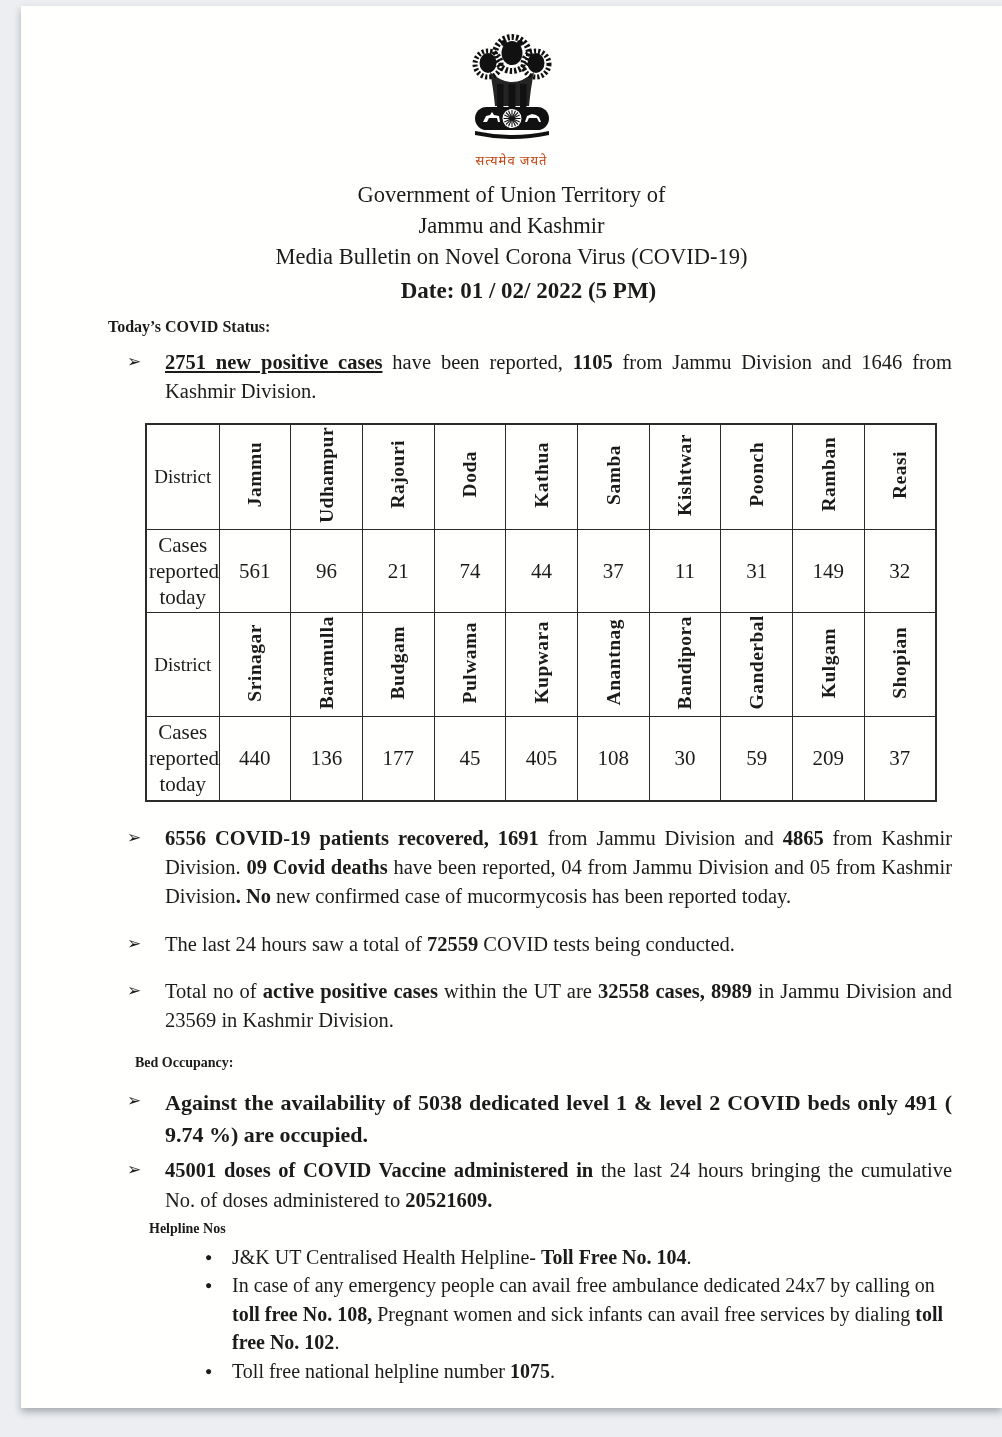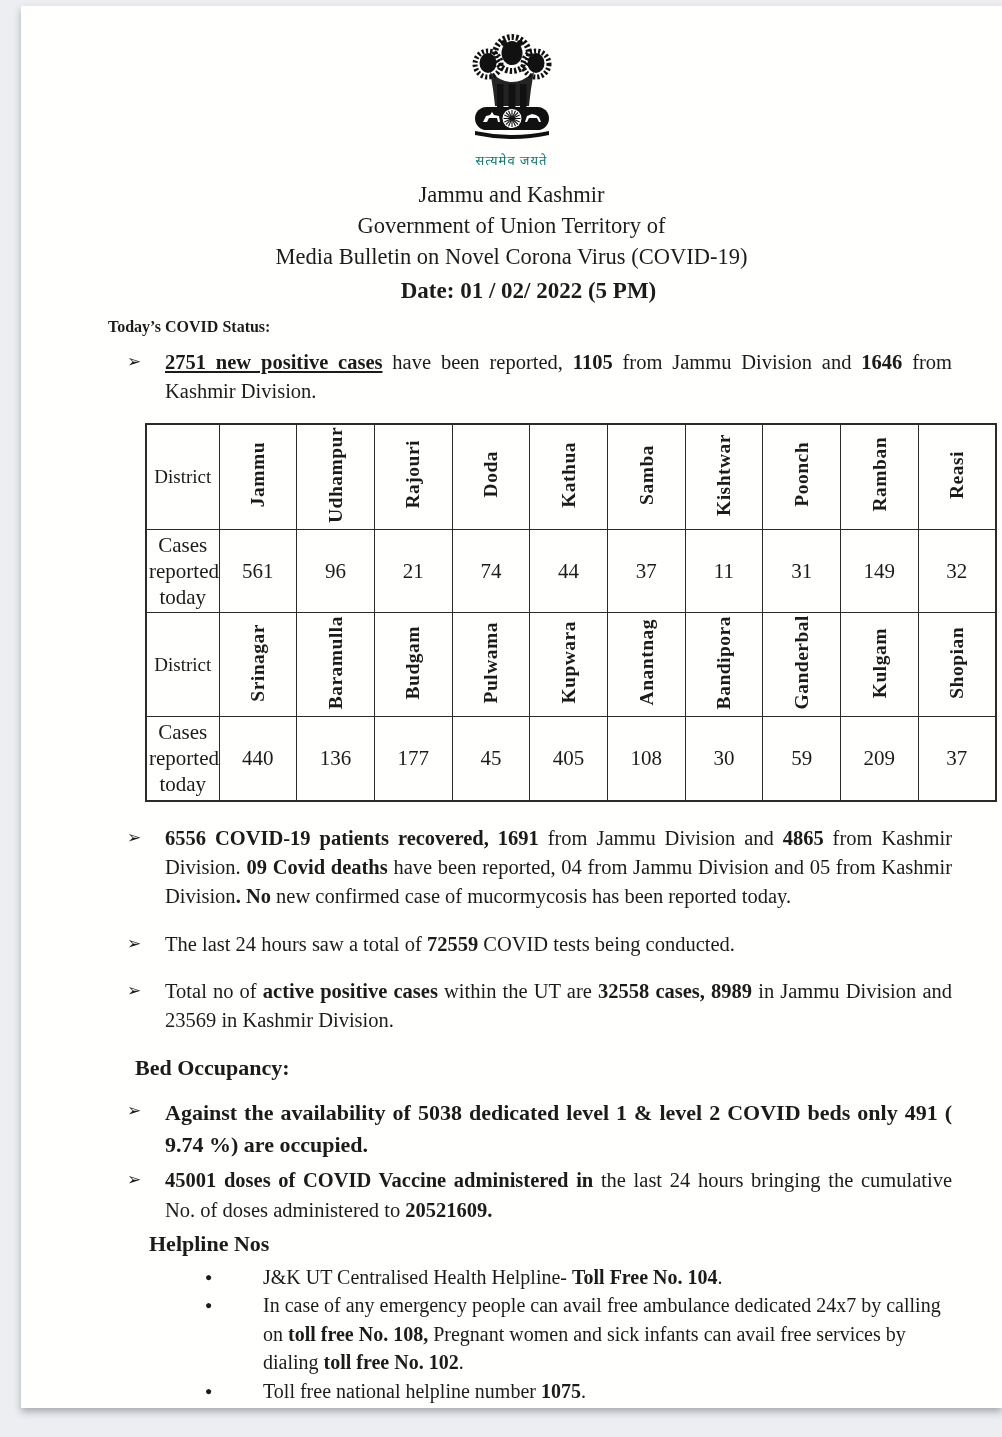--- a/index.html
+++ b/index.html
@@ -5,38 +5,38 @@
   * { margin:0; padding:0; box-sizing:border-box; }
   html,body { width:1002px; height:1437px; overflow:hidden; }
   body { background:#eceef1; font-family:"Liberation Serif","DejaVu Serif",serif; color:#1b1b1b; }
   .page {
     position:absolute; left:21px; top:6px; width:981px; height:1402px;
     background:#fffffe; box-shadow:0 4px 7px rgba(60,65,75,.38);
     padding-top:28px;
   }
   
   .emblem-wrap { text-align:center; }
-  .motto { font-size:13px; letter-spacing:1px; margin-top:1px; color:#0f766e; }
+  .motto { font-size:13px; letter-spacing:1px; margin-top:1px; color:#c2410c; }
   .title-block { text-align:center; margin-top:10px; font-size:22.5px; line-height:31px; }
   .title-date { font-weight:bold; margin-top:3px; font-size:23px;padding-left:34px; }
   
   .content { padding:0 50px 0 87px; }
   .h-status { font-weight:bold; font-size:16px; margin-top:12px; }
-  .h-sec { font-weight:bold; font-size:22px; }
+  .h-sec { font-weight:bold; font-size:14px; }
   .arrow-item { display:flex; align-items:flex-start; font-size:20.5px; line-height:1.43; }
   .arrow-item .marker { flex:none; width:57px; padding-left:19px; font-size:17px; padding-top:2px; }
   .arrow-item .text { flex:1; text-align:justify; }
   .bold-bullet { font-weight:bold; font-size:22px; }
   .bold-bullet .marker { font-weight:normal; }
   .dot-item { display:flex; align-items:flex-start; font-size:20px; line-height:1.42; }
   .dot-item .marker { flex:none; width:27px; margin-left:97px; font-size:12px; padding-top:6px; }
-  .dot-item .text { flex:1;margin-left:31px; }
+  .dot-item .text { flex:1; }
   
   table.districts {
-    border-collapse:collapse; margin:16px 0 0 37px; width:852px; table-layout:fixed;
+    border-collapse:collapse; margin:16px 0 0 37px; width:792px; table-layout:fixed;
     border:2px solid #2b2b2b;
   }
   table.districts td {
     border:1.5px solid #2b2b2b; text-align:center; vertical-align:middle; padding:2px;
   }
   td.lbl { font-size:19px; line-height:1.25; }
   .r-dist td { height:102px; }
   .r-cases td { height:81px; font-size:21px; }
   .r-dist2 td { height:98px; }
   .r-cases2 td { height:75px; font-size:21px; }
@@ -93,33 +93,33 @@
         <path d="M20 88 l3-6 4-1 2-3 2 3 5 1 1 6 -2 0 -1-4 -8 0 -2 4 Z" fill="#fff"></path>
         <path d="M62 88 l2-6 5-2 4 1 3 2 2 5 -2 0 -2-4 -8 0 -2 4 Z" fill="#fff"></path>
 
         <path d="M12 97 Q49 105 86 97 L86 101 Q49 109 12 101 Z"></path>
       </g>
     </svg>
     <div class="motto">सत्यमेव जयते</div>
   </div>
 
   <div class="title-block">
+    <div>Government of Union Territory of</div>
     <div>Jammu and Kashmir</div>
-    <div>Government of Union Territory of</div>
     <div>Media Bulletin on Novel Corona Virus (COVID-19)</div>
     <div class="title-date">Date: 01 / 02/ 2022 (5 PM)</div>
   </div>
 
   <div class="content">
 
     <div class="h-status">Today’s COVID Status:</div>
 
     <div class="arrow-item mt12">
       <span class="marker">➢</span>
-      <span class="text"><span style="font-weight: bold; text-decoration: underline;">2751 new positive cases</span><span> have been reported, </span><span style="font-weight: bold;">1105</span><span> from Jammu Division and </span><span style="font-weight: bold;">1646</span><span> from Kashmir Division.</span></span>
+      <span class="text"><span style="font-weight: bold; text-decoration: underline;">2751 new positive cases</span><span> have been reported, </span><span style="font-weight: bold;">1105</span><span> from Jammu Division and </span><span style="font-weight: normal;">1646</span><span> from Kashmir Division.</span></span>
     </div>
 
     <table class="districts">
       <colgroup>
           <col style="width:73px">
         </colgroup>
       <tbody>
           <tr class="r-dist">
         <td class="lbl">District</td>
         <td><span class="vert">Jammu</span></td>

